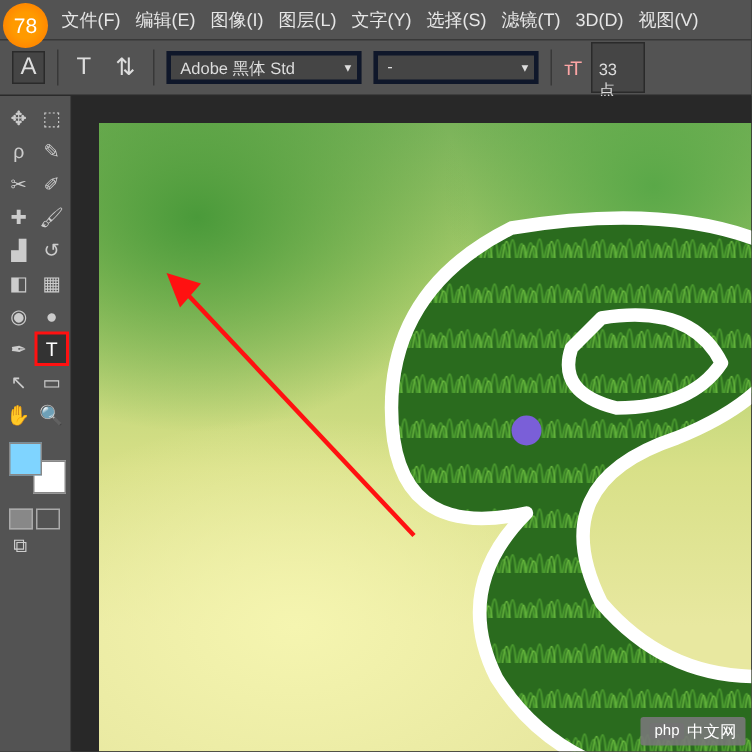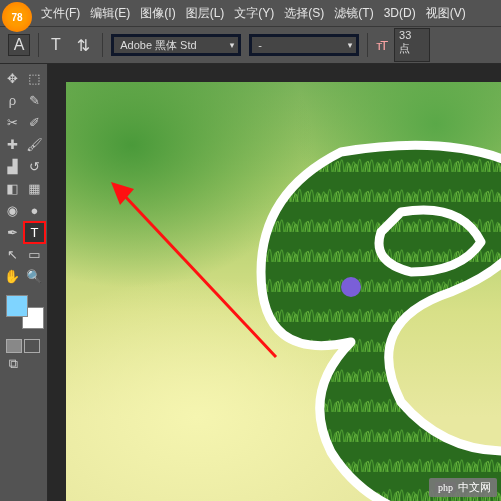--- a/index.html
+++ b/index.html
@@ -1,30 +1,30 @@
 <!DOCTYPE html>
 <html><head>
 <meta charset="utf-8">
 <style>
   * { margin: 0; padding: 0; box-sizing: border-box; font-family: "Microsoft YaHei", Arial, sans-serif; }
   body { width: 501px; height: 501px; background: #535353; overflow: hidden; position: relative; }
   
   .menu-bar { height: 26px; background: #535353; display: flex; align-items: center; padding-left: 36px; font-size: 12px; color: #e6e6e6; }
-  .ps-logo { position: absolute; left: 2px; top: 2px; width: 30px; height: 30px; border-radius: 50%; background: radial-gradient(circle, #ff9a00 40%, #ff7700 100%); display: flex; align-items: center; justify-content: center; color: #fff; font-size: 10px; font-weight: bold; z-index: 10; text-align: right; }
+  .ps-logo { position: absolute; left: 2px; top: 2px; width: 30px; height: 30px; border-radius: 50%; background: radial-gradient(circle, #ff9a00 40%, #ff7700 100%); display: flex; align-items: center; justify-content: center; color: #fff; font-size: 14px; font-weight: normal; z-index: 10; text-align: right; }
   .menu-item { padding: 0 5px; white-space: nowrap; cursor: default; }
   
   .options-bar { height: 38px; background: #535353; border-top: 1px solid #383838; border-bottom: 1px solid #2a2a2a; display: flex; align-items: center; padding-left: 8px; gap: 8px; }
   .tool-preset { width: 22px; height: 22px; background: #454545; border: 1px solid #2a2a2a; display: flex; align-items: center; justify-content: center; color: #ddd; }
   .opt-icon { color: #ddd; font-size: 16px; padding: 0 4px; }
   .divider { width: 1px; height: 24px; background: #383838; }
   .dropdown { background: #454545; border: 3px solid #0f172a; color: #ddd; font-size: 11px; height: 22px; display: flex; align-items: center; padding: 0 18px 0 6px; position: relative; }
   .dropdown::after { content: "▾"; position: absolute; right: 4px; font-size: 9px; }
   .font-dd { width: 130px; }
   .style-dd { width: 110px; }
-  .size-input { background: #454545; border: 1px solid #2a2a2a; color: #ddd; font-size: 11px; height: 34px; width: 36px; padding: 0 4px; }
+  .size-input { background: #454545; border: 1px solid #2a2a2a; color: #ddd; font-size: 11px; height: 34px; width: 36px; padding: 12px 4px; }
   .tt-icon { color: #fca5a5; font-size: 13px; letter-spacing: -2px; }
   
   .workspace { display: flex; height: calc(100% - 64px); }
   
   .tools-panel { width: 48px; background: #535353; border-right: 1px solid #2a2a2a; padding: 4px 2px; }
   .tool-grid { display: grid; grid-template-columns: 1fr 1fr; gap: 1px; }
   .tool { width: 21px; height: 21px; display: flex; align-items: center; justify-content: center; color: #ccc; font-size: 13px; cursor: pointer; position: relative; }
   .tool.single { grid-column: 1 / 3; justify-self: start; margin-left: 1px; }
   .tool.selected { outline: 2px solid #ff1111; outline-offset: -1px; background: #333; color: #fff; }
   .swatches { margin-top: 8px; position: relative; width: 40px; height: 40px; margin-left: 4px; }
@@ -43,21 +43,21 @@
   .canvas { width: 100%; height: 100%; position: relative; overflow: hidden; }
   .bg-wash { position: absolute; inset: 0; background:
     radial-gradient(ellipse 300px 200px at 30% 80%, #f5f5b0 0%, rgba(245,245,176,0) 70%),
     radial-gradient(ellipse 280px 220px at 15% 15%, #4a9a3a 0%, rgba(74,154,58,0) 65%),
     radial-gradient(ellipse 200px 180px at 85% 10%, #5aa848 0%, rgba(90,168,72,0) 70%),
     linear-gradient(180deg, #7ab35a 0%, #a8cc6a 25%, #d8e088 55%, #e8e8a0 80%);
   }
   .glyph { position: absolute; right: -120px; top: 30px; width: 420px; height: 420px; }
   .arrow { position: absolute; left: 40px; top: 95px; pointer-events: none; }
   .watermark { position: absolute; right: 4px; bottom: 4px; background: rgba(120,120,120,0.9); color: #fff; font-size: 11px; padding: 2px 6px; border-radius: 2px; display: flex; align-items: center; gap: 2px; }
-  .wm-php { background: #737373; padding: 0 3px; border-radius: 2px; font-size: 10px; font-family: Liberation Serif, serif; }
+  .wm-php { background: #737373; padding: 0 3px; border-radius: 2px; font-size: 10px; }
 </style>
 </head>
 <body>
 
 <div class="ps-logo">78</div>
 
 <div class="menu-bar">
   <div class="menu-item">文件(F)</div>
   <div class="menu-item">编辑(E)</div>
   <div class="menu-item">图像(I)</div>

